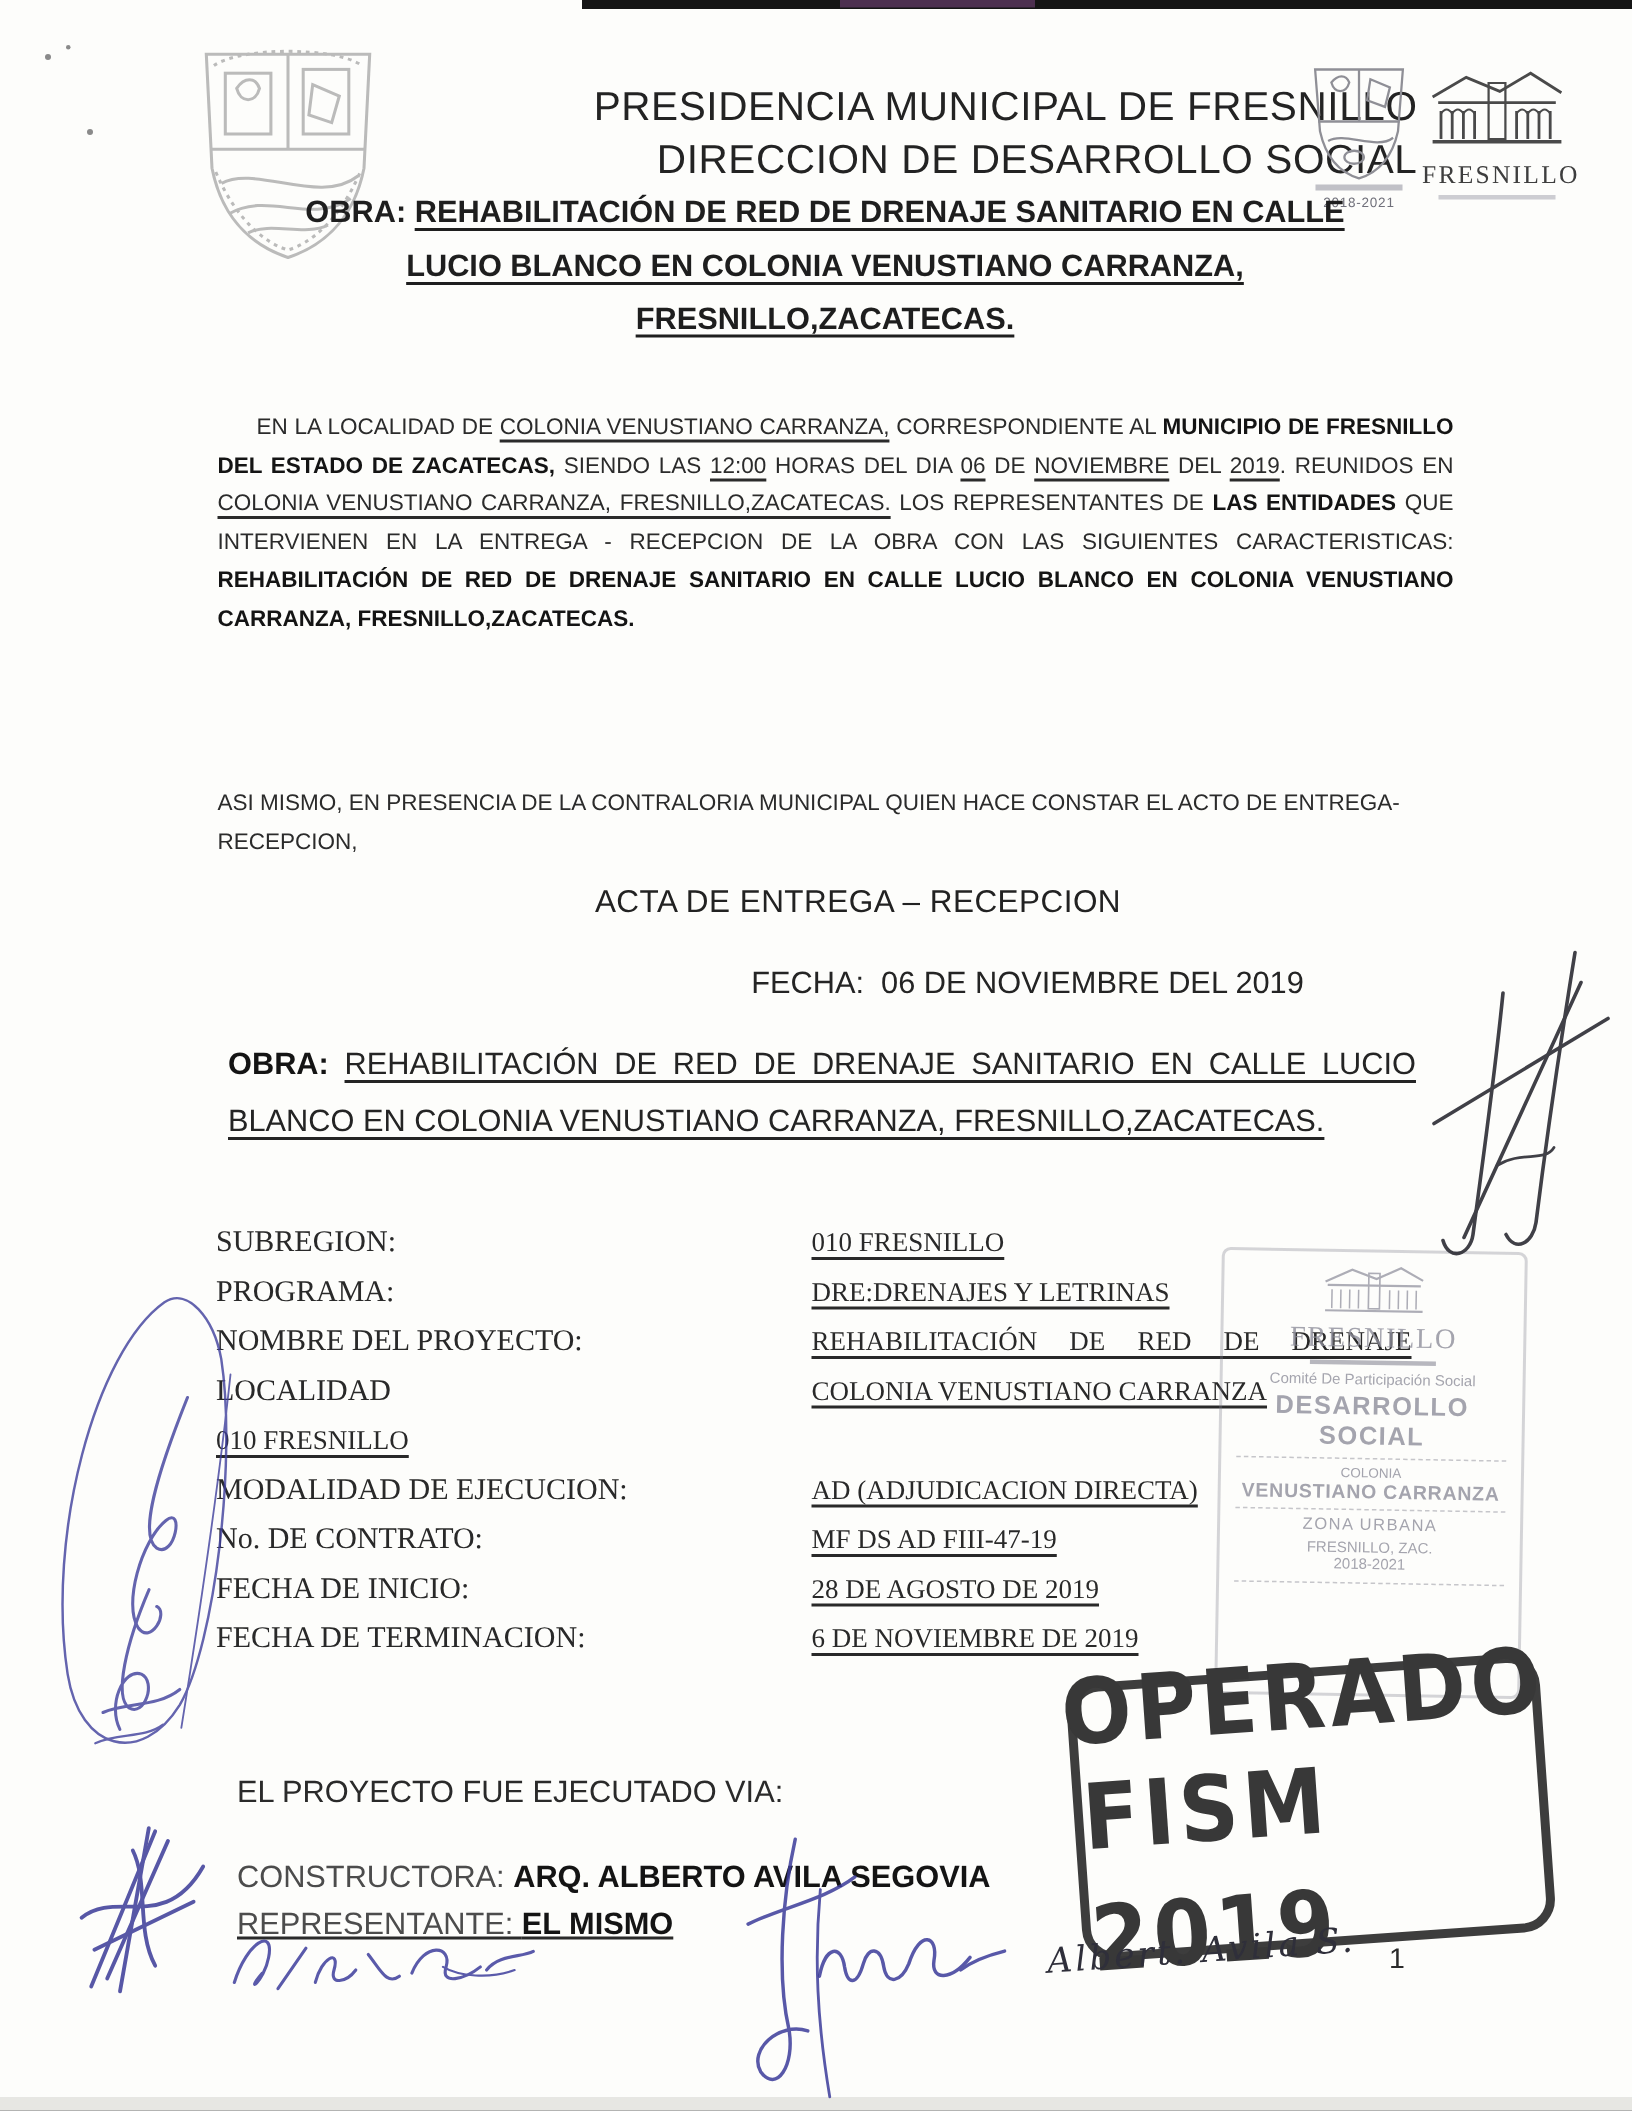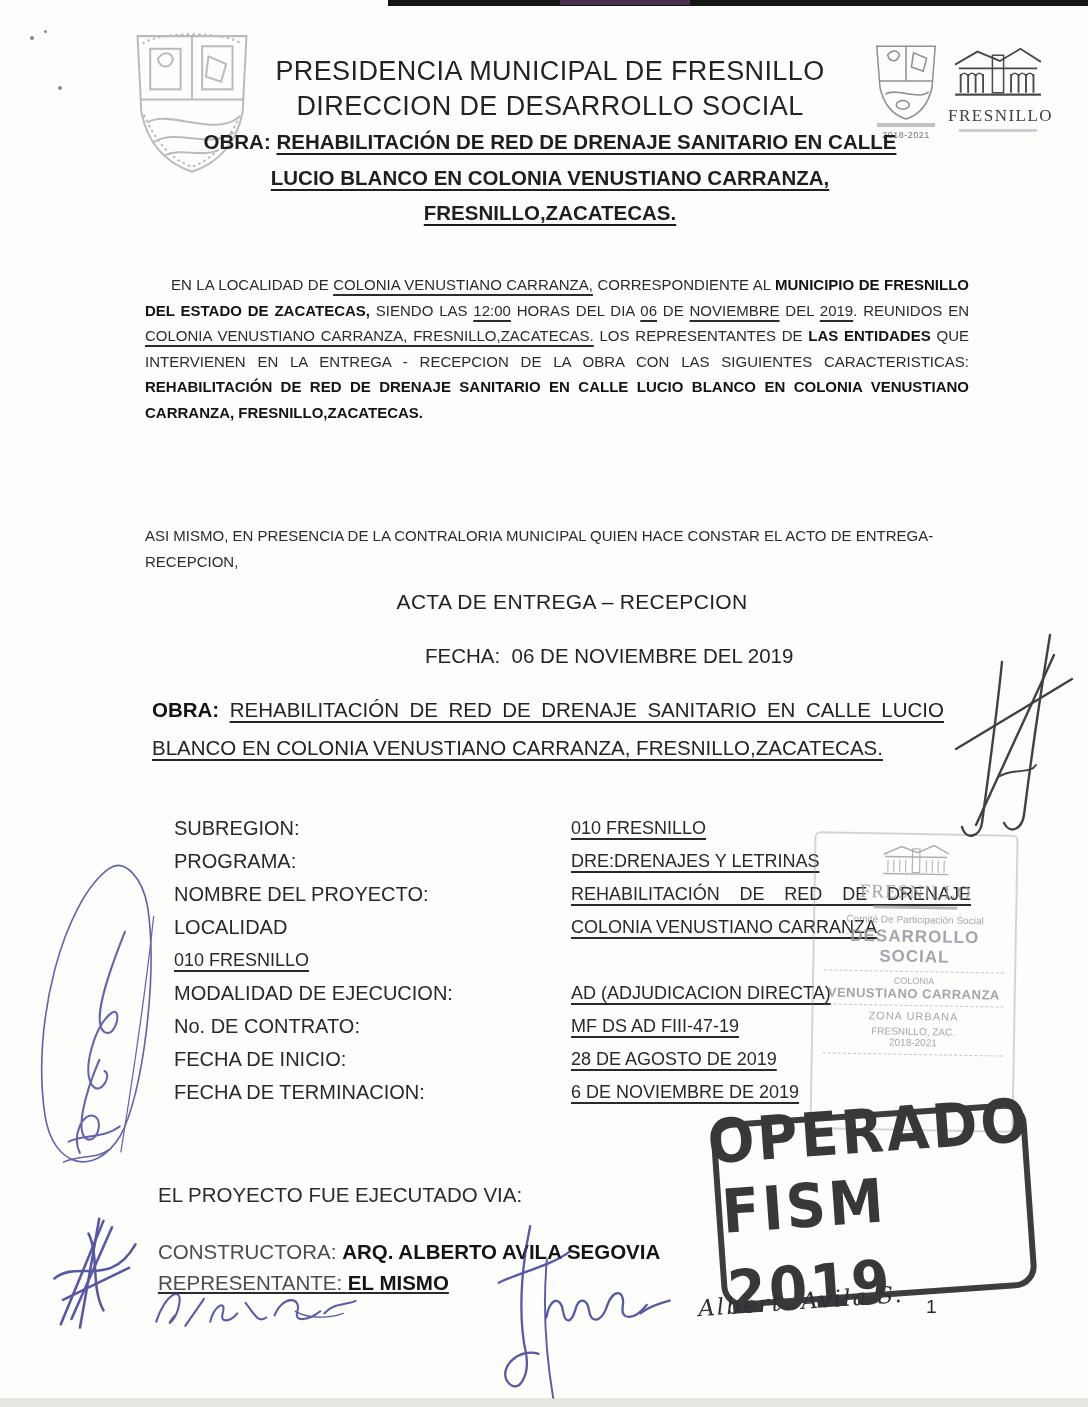--- a/index.html
+++ b/index.html
@@ -5,37 +5,37 @@
   html,body{margin:0;padding:0;background:#6f6f6f;}
   .page{position:relative;width:1088px;height:1407px;margin:0 auto;background:#fdfdfb;
         font-family:"Liberation Sans",sans-serif;color:#2b2b2b;overflow:hidden;}
   .abs{position:absolute;}
   
   .scan-top{left:388px;top:0;width:700px;height:6px;background:#151515;}
   .scan-top2{left:560px;top:0;width:130px;height:5px;background:#4d3050;}
   .scan-bottom{left:0;top:1398px;width:1088px;height:9px;background:#e7e7e3;}
   .mark{width:4px;height:4px;border-radius:50%;background:#8a8a8a;}
   
-  .hdr{left:155px;top:54px;width:790px;text-align:center;}
+  .hdr{left:155px;top:54px;width:790px;text-align:right;}
   .hdr-line{font-size:27px;line-height:35px;letter-spacing:.4px;color:#232323;}
   .obra-hdr{left:150px;top:124px;width:800px;text-align:center;font-size:20.5px;
             line-height:35.5px;font-weight:700;color:#1e1e1e;}
   .u{text-decoration:underline;text-underline-offset:4px;text-decoration-thickness:1.5px;}
   
   .para{left:145px;width:824px;font-size:15px;line-height:25.5px;text-align:justify;color:#2b2b2b;}
   .p-intro{top:272px;text-indent:26px;}
   .p-asi{top:523px;text-align:left;}
   .acta{left:60px;top:590px;width:1024px;text-align:center;font-size:21px;font-weight:400;letter-spacing:.3px;color:#222;}
-  .fecha{right:143px;top:644px;width:520px;text-align:left;font-size:20.5px;color:#242424;}
+  .fecha{right:143px;top:644px;width:520px;text-align:center;font-size:20.5px;color:#242424;}
   .obra-para{left:152px;top:691px;width:792px;font-size:20.5px;line-height:37.5px;text-align:justify;color:#242424;}
   .seg-b{font-weight:700;color:#141414;}
   .seg-u{text-decoration:underline;text-underline-offset:4px;text-decoration-thickness:1.5px;}
   .seg-g{color:#4c4c4c;}
   
-  .fields{left:174px;top:812px;width:710px;}
+  .fields{left:144px;top:812px;width:710px;font-family:Liberation Serif, serif;}
   .frow{display:grid;grid-template-columns:397px auto;align-items:center;}
   .flabel{font-size:20px;line-height:33px;color:#292929;}
   .fline{font-size:18px;line-height:33px;color:#292929;text-decoration:underline;
          text-underline-offset:4px;text-decoration-thickness:1.5px;white-space:nowrap;width:fit-content;}
   .jl{width:400px;white-space:normal;text-align:justify;text-align-last:justify;}
   .ftr{font-size:20.5px;color:#2a2a2a;}
   
   .stampF{left:812px;top:833px;width:204px;height:298px;transform:rotate(1deg);
           border:2px solid rgba(128,128,140,.40);border-radius:6px;text-align:center;
           color:#8f8f9b;opacity:.8;padding-top:8px;box-sizing:border-box;}

